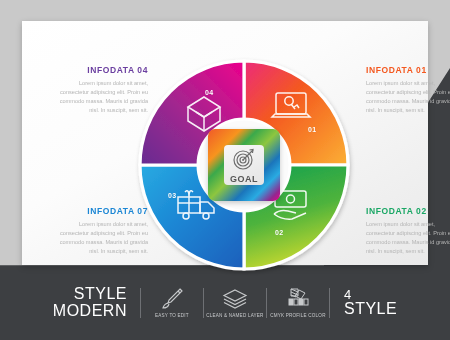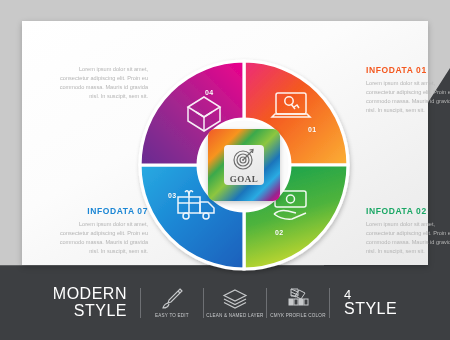--- a/index.html
+++ b/index.html
@@ -69,21 +69,20 @@
     position: absolute;
     left: 78px; top: 78px;
     width: 72px; height: 72px;
     border-radius: 7px;
     padding: 16px;
     background:
       linear-gradient(135deg,#f05a28 0%,#f7941e 23%,#3aa94b 35%,
                       #8dc63f 50%,#1b75bb 68%,#29abe2 80%,
                       #92278f 92%,#ec008c 100%);
     box-shadow: 0 2px 5px rgba(0,0,0,.2);
-    font-family: Liberation Serif, serif;
   }
   #goal-inner {
     width: 100%; height: 100%;
     background: linear-gradient(160deg,#f7f7f7,#e4e4e4);
     border-radius: 4px;
     display: flex; flex-direction: column;
     align-items: center; justify-content: center;
     gap: 2px;
   }
   #goal-label {
@@ -122,20 +121,21 @@
 </head>
 <body>
 
 <div id="stage">
 
   <div id="dark-backdrop"></div>
 
   <div id="card">
 
     <div class="txt-block left" id="blk04">
+      <div class="tb-title" style="color:#6b3fa0">INFODATA 04</div>
       <div class="tb-body">Lorem ipsum dolor sit amet, consectetur adipiscing elit. Proin eu commodo massa. Mauris id gravida nisl. In suscipit, sem sit.</div>
     </div>
 
     <div class="txt-block left" id="blk03">
       <div class="tb-title" style="color:#1b86d4">INFODATA 07</div>
       <div class="tb-body">Lorem ipsum dolor sit amet, consectetur adipiscing elit. Proin eu commodo massa. Mauris id gravida nisl. In suscipit, sem sit.</div>
     </div>
 
     <div class="txt-block right" id="blk01">
       <div class="tb-title" style="color:#f4581f">INFODATA 01</div>
@@ -264,22 +264,22 @@
           </svg>
           <div id="goal-label">GOAL</div>
         </div>
       </div>
     </div>
   </div>
 
   <div id="footer">
 
     <div id="brand">
+      <div>STYLE</div>
       <div>MODERN</div>
-      <div>STYLE</div>
     </div>
 
     <div class="divider"></div>
 
     <div class="feature">
       <svg width="26" height="24" viewBox="0 0 26 24">
         <g stroke="#c7c9cb" stroke-width="1.15" fill="none">
           <path d="M21 3 L23 5 L12 16 L9 17 L10 14 Z"></path>
           <path d="M9 17 q-4 1 -5 5 q5 0 6 -4"></path>
           <path d="M19 5 L21 7"></path>

